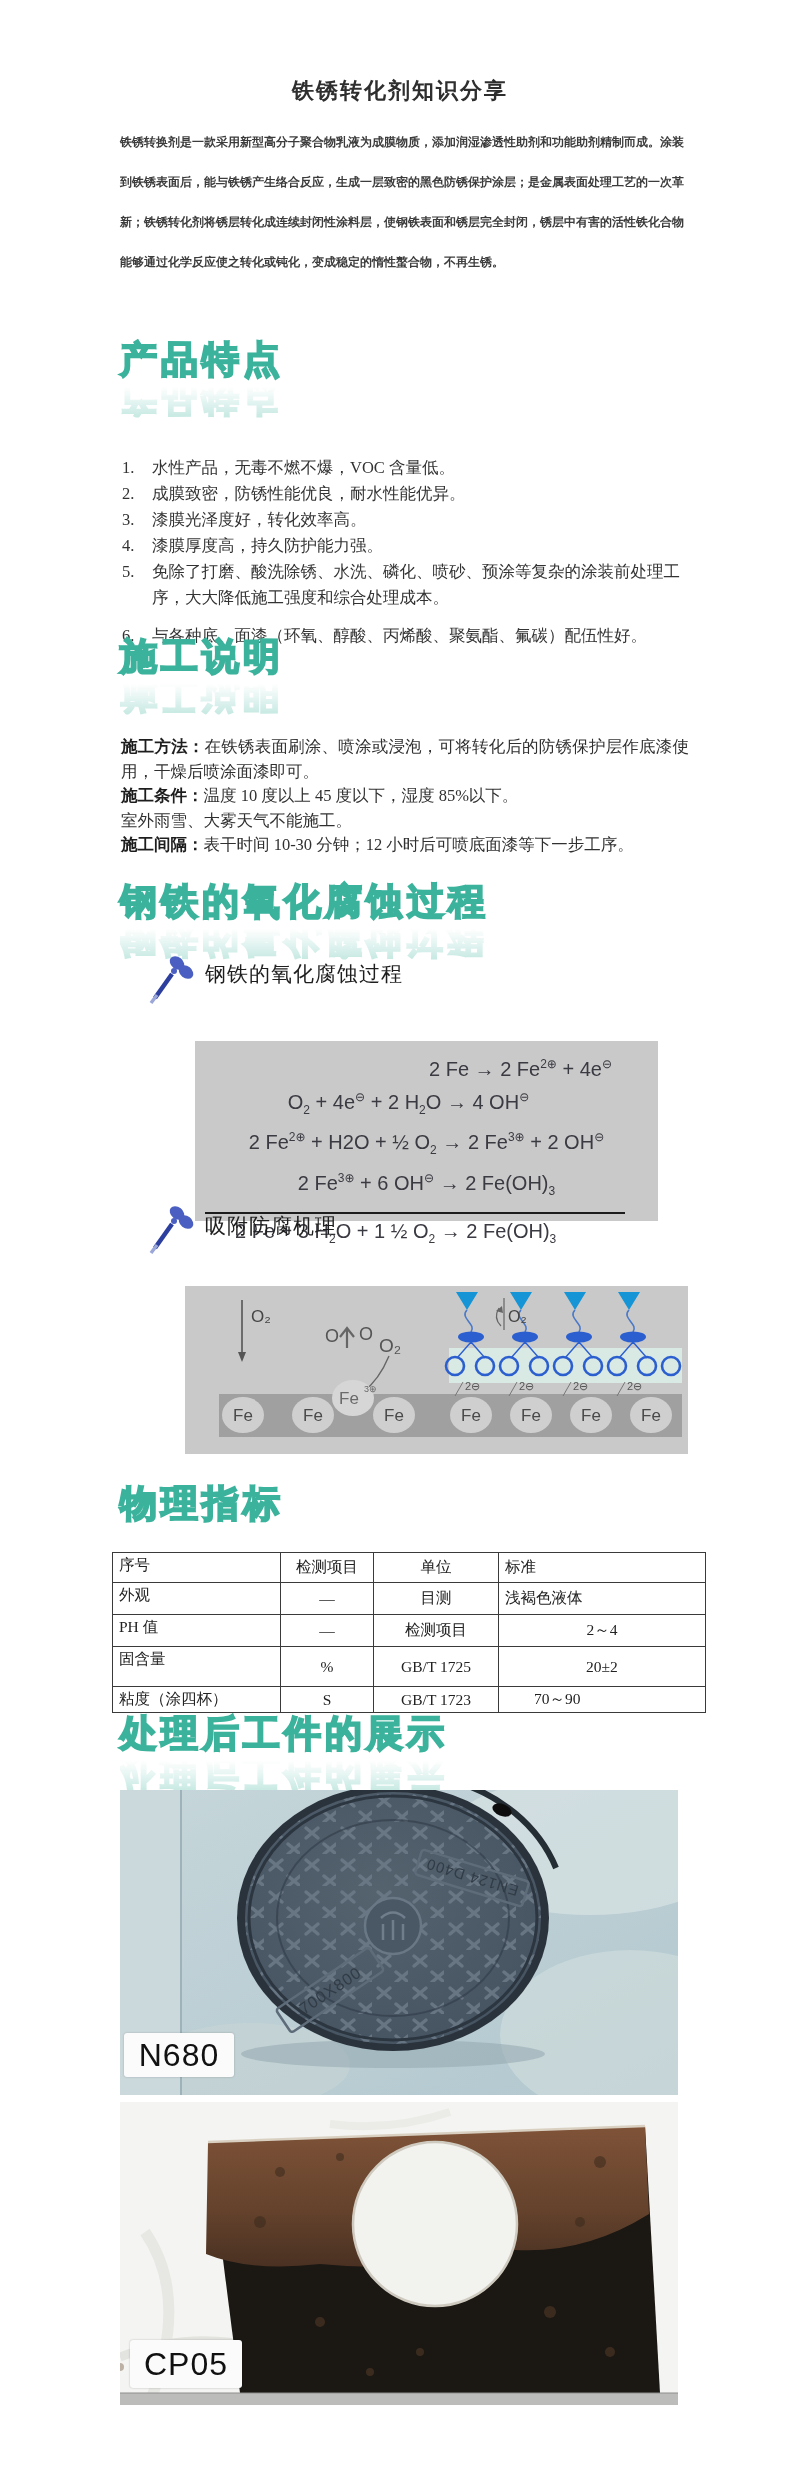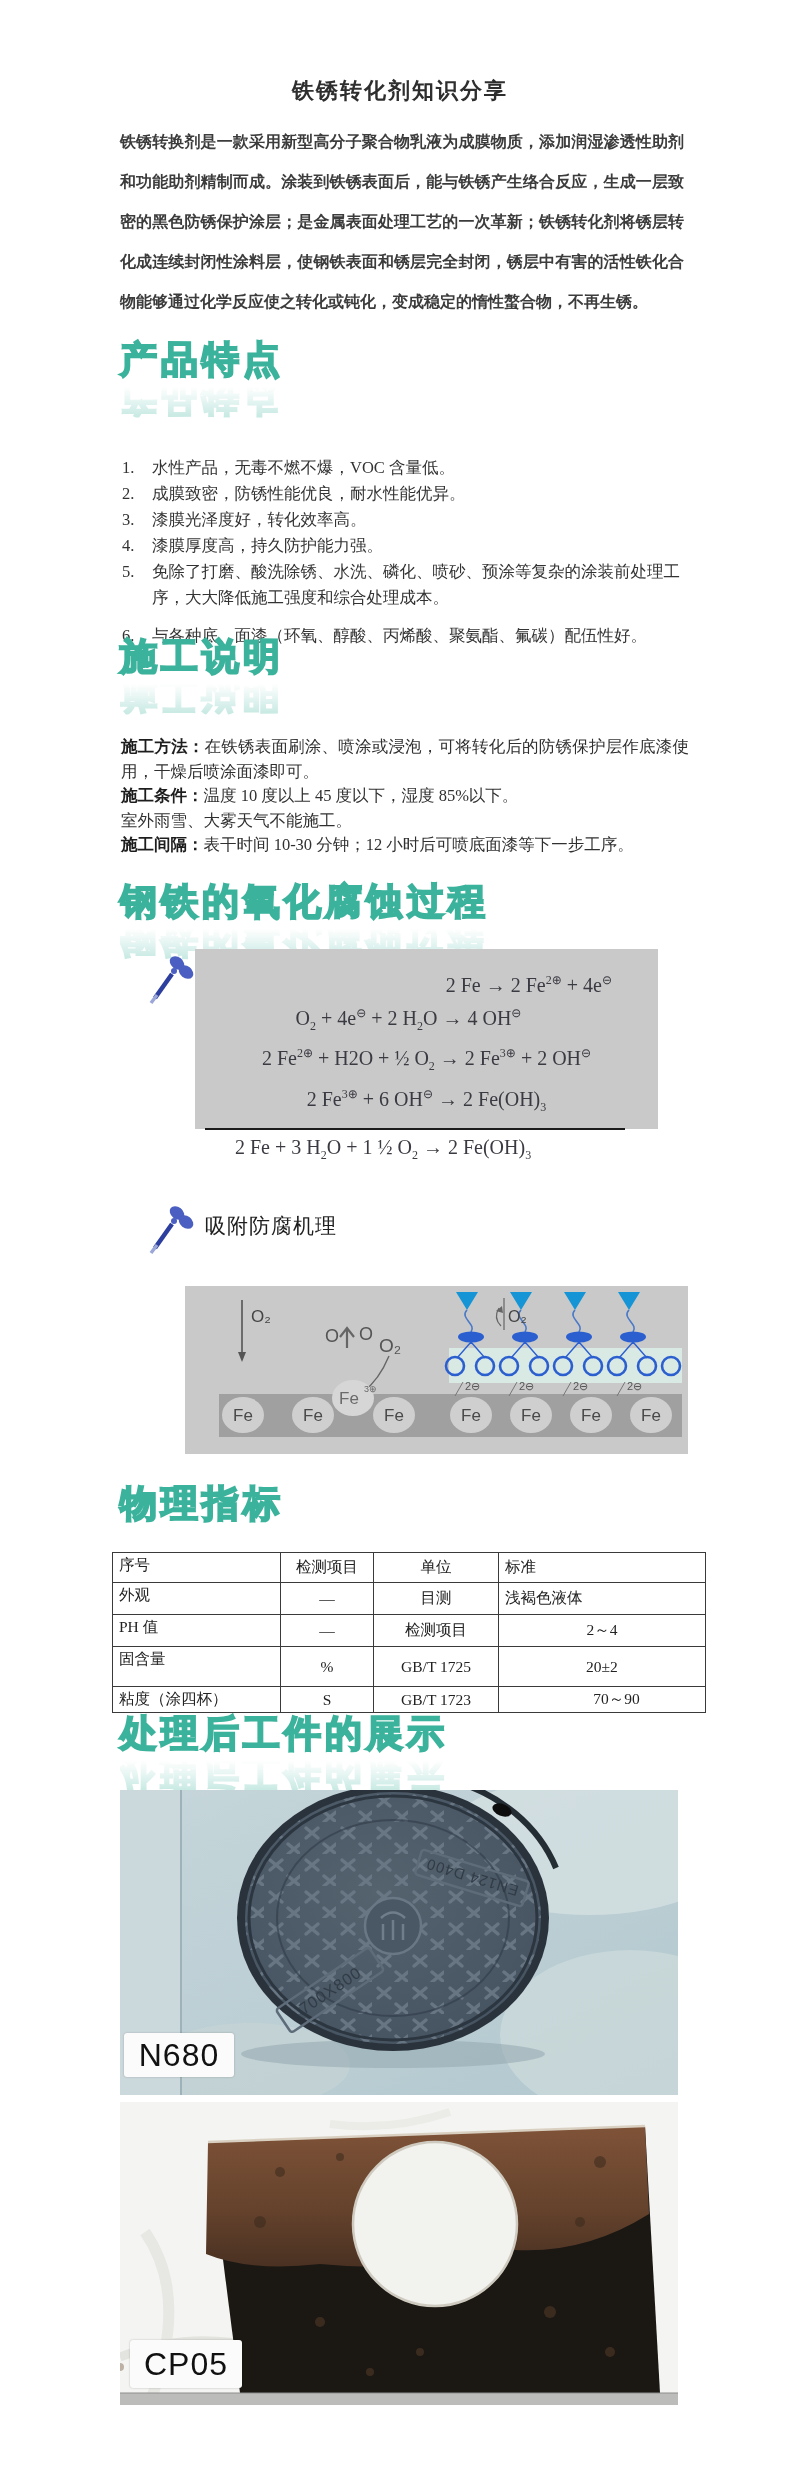--- a/index.html
+++ b/index.html
@@ -1,21 +1,21 @@
 <!DOCTYPE html>
 <html><head>
 <meta charset="utf-8">
 <style>
   html,body{margin:0;padding:0;background:#ffffff;}
   .page{position:relative;width:800px;height:2488px;background:#ffffff;overflow:hidden;
         font-family:"Liberation Sans",sans-serif;}
   
   .doc-title{position:absolute;left:0;top:76px;width:800px;text-align:center;
     font-family:"Liberation Serif",serif;font-size:22px;font-weight:700;color:#2e2e2e;letter-spacing:2px;}
-  .intro{position:absolute;left:120px;top:122px;width:564px;font-size:16px;font-weight:700;
+  .intro{position:absolute;left:120px;top:122px;width:564px;font-size:12px;font-weight:700;
     color:#3c3c3c;line-height:40px;text-align:justify;}
   
   .hdr-wrap{position:absolute;left:120px;}
   .hollow{font-size:37px;font-weight:800;letter-spacing:4px;color:#f8fdfc;
     -webkit-text-stroke:2px #3bb29b;line-height:1.1;white-space:nowrap;}
   .refl{transform:scaleY(-1);opacity:.32;margin-top:-4px;
     -webkit-mask-image:linear-gradient(to bottom,rgba(0,0,0,.9),transparent 75%);
     mask-image:linear-gradient(to bottom,rgba(0,0,0,.9),transparent 75%);}
   
   .features{position:absolute;left:122px;top:455px;width:566px;
@@ -25,23 +25,23 @@
   .li .txt{flex:1;}
   .li.gap{margin-top:12px;}
   
   .instructions{position:absolute;left:121px;top:735px;width:568px;
     font-family:"Liberation Serif",serif;font-size:16.5px;color:#303030;line-height:24.5px;text-align:justify;}
   .instructions p{margin:0;}
   .instructions b{font-weight:700;color:#1d1d1d;}
   
   .dart{position:absolute;width:52px;height:56px;}
   .panel-title{position:absolute;font-size:21px;font-weight:500;color:#1e1e1e;letter-spacing:1px;}
-  .eqbox{position:absolute;left:195px;top:949px;width:463px;height:180px;background:#c9c9c9;
-    display:flex;flex-direction:column;padding-top:17px;box-sizing:border-box;
-    font-family:Liberation Serif, serif;font-size:20px;color:#3a3a42;}
+  .eqbox{position:absolute;left:195px;top:1041px;width:463px;height:180px;background:#c9c9c9;
+    display:flex;flex-direction:column;padding-top:9px;box-sizing:border-box;
+    font-family:Liberation Sans, sans-serif;font-size:20px;color:#3a3a42;}
   .eq{line-height:28px;white-space:nowrap;}
   .eq sup{font-size:12px;} .eq sub{font-size:12px;}
   .eq1{align-self:flex-end;margin-right:46px;}
   .eq2{align-self:center;margin-right:36px;}
   .eq3{align-self:center;}
   .eq4{align-self:center;}
   .eqrule{border:none;border-top:2px solid #1c1c1c;width:420px;margin:7px 0 3px 10px;}
   .eq5{align-self:flex-start;margin-left:40px;}
   .diagbox{position:absolute;left:185px;top:1286px;width:475px;height:168px;background:#c9c9c9;padding-left:28px;}
   
@@ -255,21 +255,21 @@
     <tr class="r3">
       <td class="c1">固含量</td>
       <td class="c2">%</td>
       <td class="c3">GB/T 1725</td>
       <td class="c4" style="text-align:center;">20±2</td>
     </tr>
     <tr class="r4">
       <td class="c1 indent" style="vertical-align:middle;">粘度（涂四杯）</td>
       <td class="c2">S</td>
       <td class="c3">GB/T 1723</td>
-      <td class="c4" style="text-align:center;padding-left:35px;">70～90</td>
+      <td class="c4" style="padding-left:35px;">70～90</td>
     </tr>
   </tbody>
     </table>
 
   <div class="hdr-wrap" style="top:1714px;">
     <div class="hollow">处理后工件的展示</div>
     <div class="hollow refl">处理后工件的展示</div>
   </div>
 
   <div class="photo" style="top:1790px;height:305px;">

